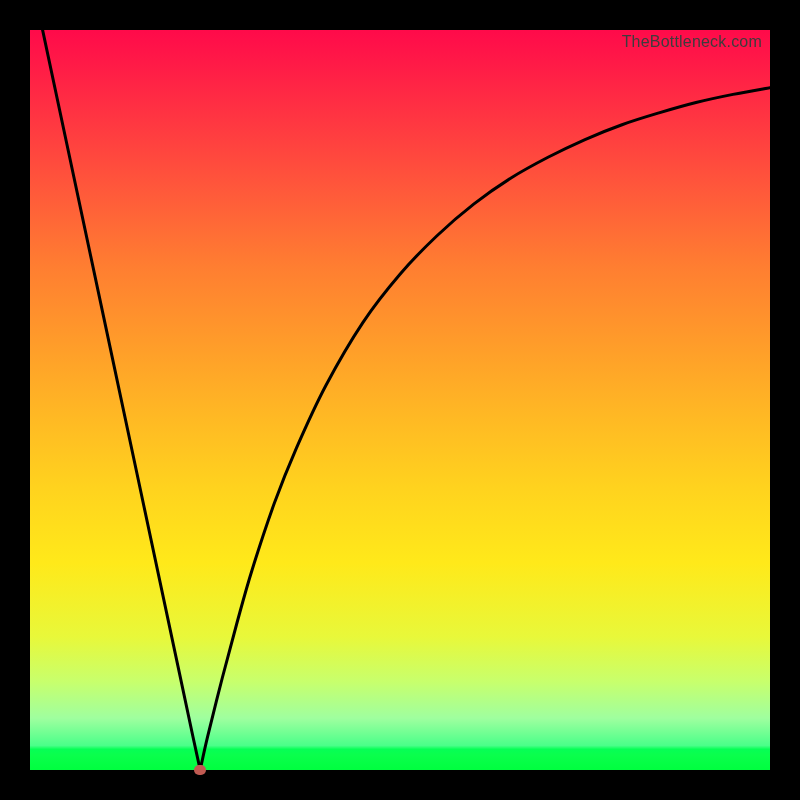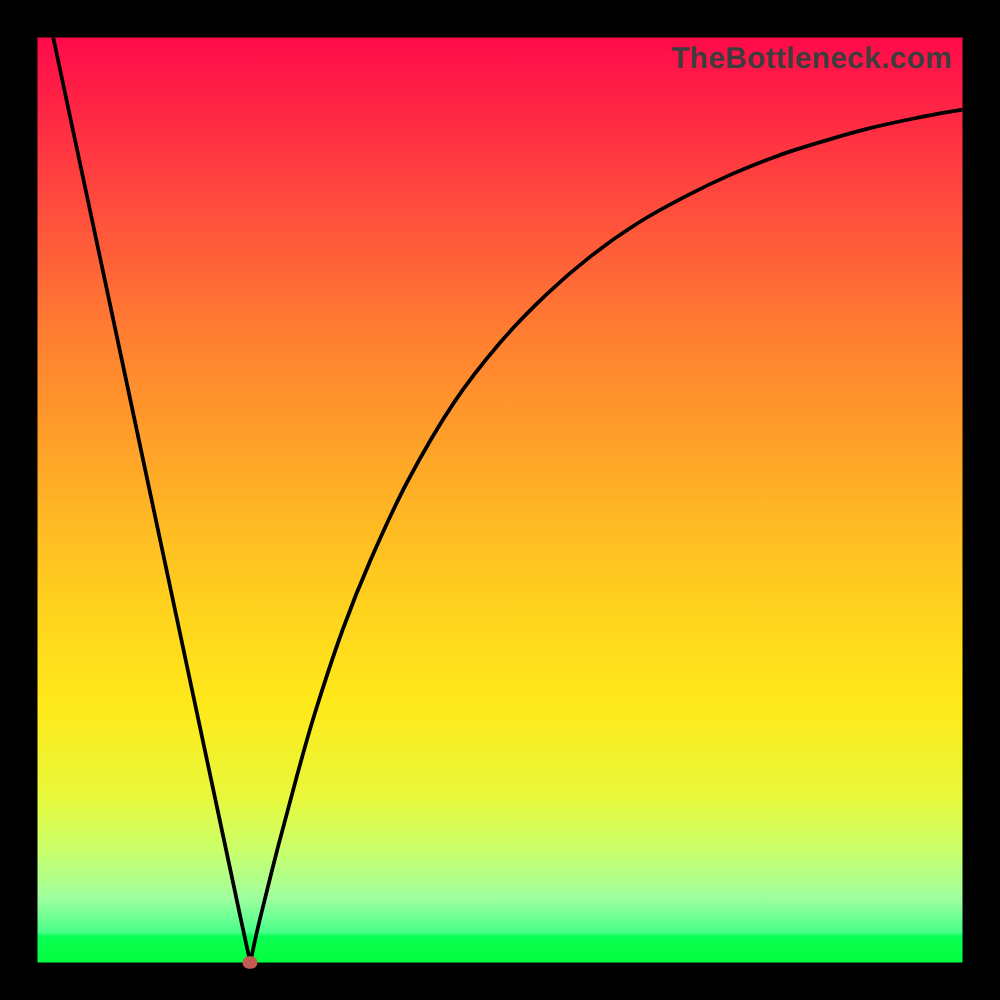--- a/index.html
+++ b/index.html
@@ -33,22 +33,22 @@
       #06ff55 97.2%,
       #0aff4c 98%,
       #00ff3f 100%
     );
   }
   .watermark {
     position: absolute;
     top: 3px;
     right: 8px;
     font-family: Arial, Helvetica, sans-serif;
-    font-size: 24px;
-    font-weight: 700;
+    font-size: 16px;
+    font-weight: 400;
     color: #3d3d3d;
     letter-spacing: 0.2px;
   }
   .curve {
     position: absolute;
     left: 0;
     top: 0;
     width: 740px;
     height: 740px;
   }

